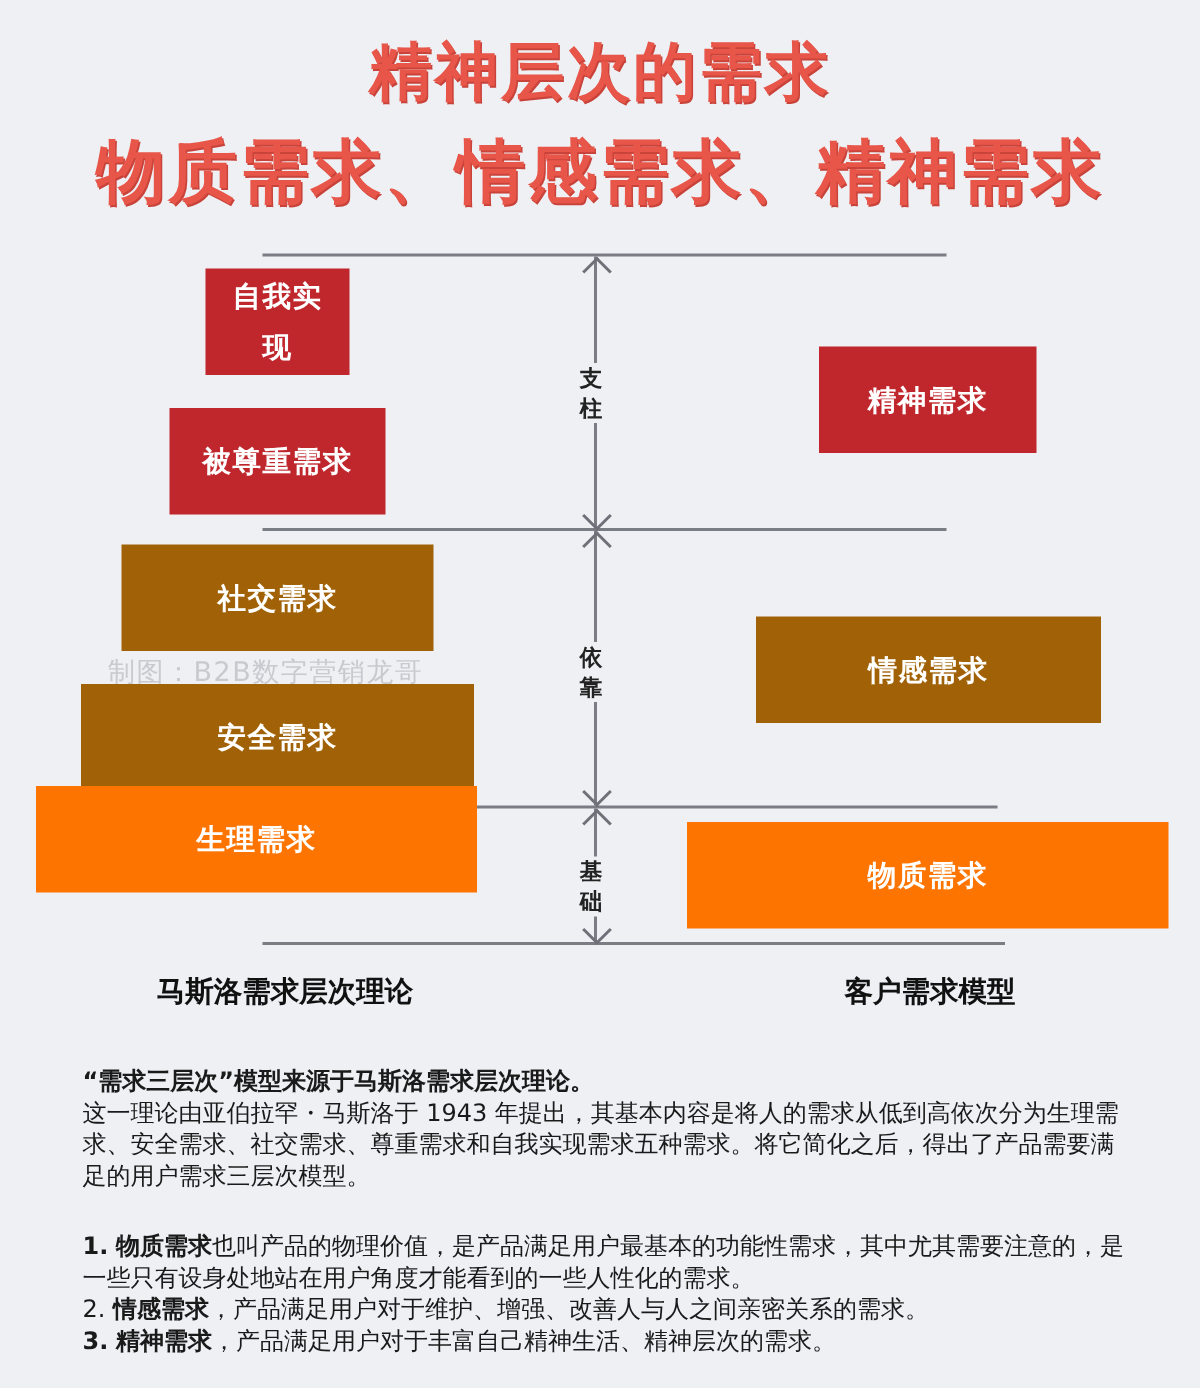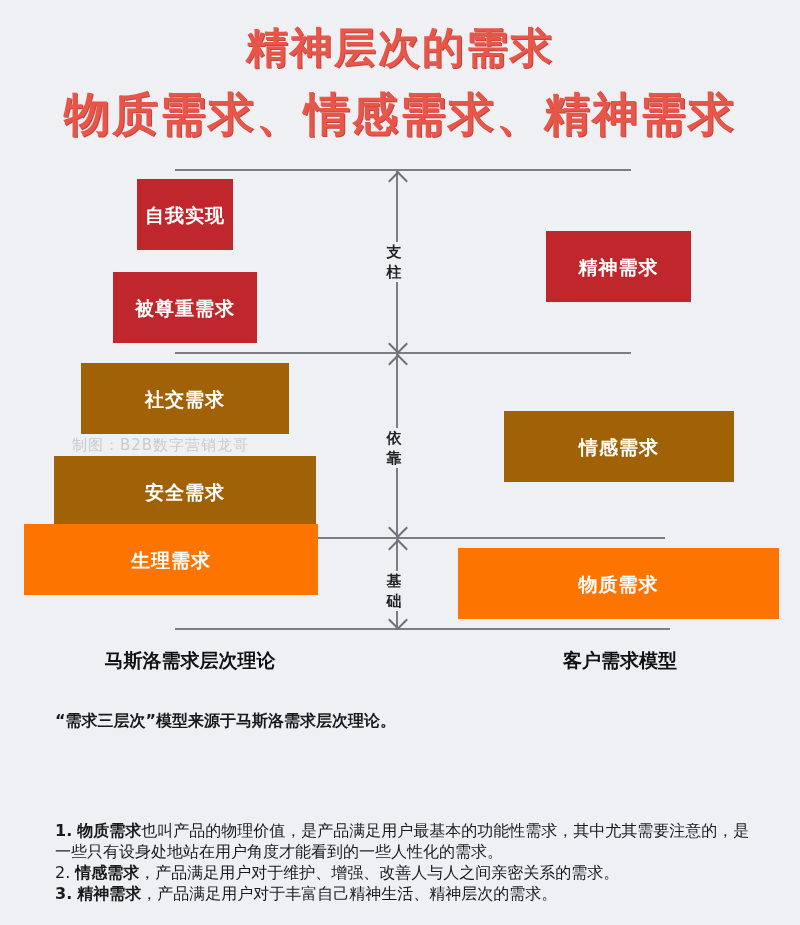--- a/index.html
+++ b/index.html
@@ -31,21 +31,21 @@
     color:#fff; font-weight:bold; font-size:19px; text-align:center;
     letter-spacing:1px; line-height:34px;
   }
   .red { background:#c0272d; }
   .amber { background:#a16207; }
   .orange { background:#fd7400; }
   .caption {
     position:absolute; font-size:19px; font-weight:bold; color:#111; text-align:center;
   }
   .watermark {
-    position:absolute; left:72px; top:436px; font-size:15px; color:#c8cacf; letter-spacing:1px;
+    position:absolute; left:72px; top:436px; font-size:18px; color:#c8cacf; letter-spacing:1px;
   }
   .text {
     position:absolute; left:55px; width:700px; font-size:16px; line-height:21px; color:#1a1a1a;
   }
   .text b { font-weight:bold; }
   .text p { margin:0; }
 </style>
 </head>
 <body>
 
@@ -74,39 +74,40 @@
 </div>
 <div class="axis-label" style="left:384px; top:428px;">
   <div>依</div>
   <div>靠</div>
 </div>
 <div class="axis-label" style="left:384px; top:571px;">
   <div>基</div>
   <div>础</div>
 </div>
 
-<div class="box red" style="left:137px; top:179px; width:96px; height:71px; flex-direction:row;">
+<div class="box red" style="left:137px; top:179px; width:96px; height:71px; flex-direction:column;">
   <span>自我实</span>
   <span>现</span>
 </div>
 <div class="box red" style="left:113px; top:272px; width:144px; height:71px;">被尊重需求</div>
 <div class="box amber" style="left:81px; top:363px; width:208px; height:71px;">社交需求</div>
 <div class="watermark">制图：B2B数字营销龙哥</div>
 <div class="box amber" style="left:54px; top:456px; width:262px; height:71px;">安全需求</div>
 <div class="box orange" style="left:24px; top:524px; width:294px; height:71px;">生理需求</div>
 
 <div class="box red" style="left:546px; top:231px; width:145px; height:71px;">精神需求</div>
 <div class="box amber" style="left:504px; top:411px; width:230px; height:71px;">情感需求</div>
 <div class="box orange" style="left:458px; top:548px; width:321px; height:71px;">物质需求</div>
 
 <div class="caption" style="left:60px; width:260px; top:648px;">马斯洛需求层次理论</div>
 <div class="caption" style="left:500px; width:240px; top:648px;">客户需求模型</div>
 
 <div class="text" style="top:710px;">
   <p style="font-weight:bold;">“需求三层次”模型来源于马斯洛需求层次理论。</p>
+  <p>这一理论由亚伯拉罕・马斯洛于 1943 年提出，其基本内容是将人的需求从低到高依次分为生理需求、安全需求、社交需求、尊重需求和自我实现需求五种需求。将它简化之后，得出了产品需要满足的用户需求三层次模型。</p>
 </div>
 
 <div class="text" style="top:820px;">
   <p>
     <b>1.</b>&nbsp;<b>物质需求</b><span>也叫产品的物理价值，是产品满足用户最基本的功能性需求，其中尤其需要注意的，是一些只有设身处地站在用户角度才能看到的一些人性化的需求。</span>
   </p>
   <p>
     <span>2.</span>&nbsp;<b>情感需求</b><span>，产品满足用户对于维护、增强、改善人与人之间亲密关系的需求。</span>
   </p>
   <p>

